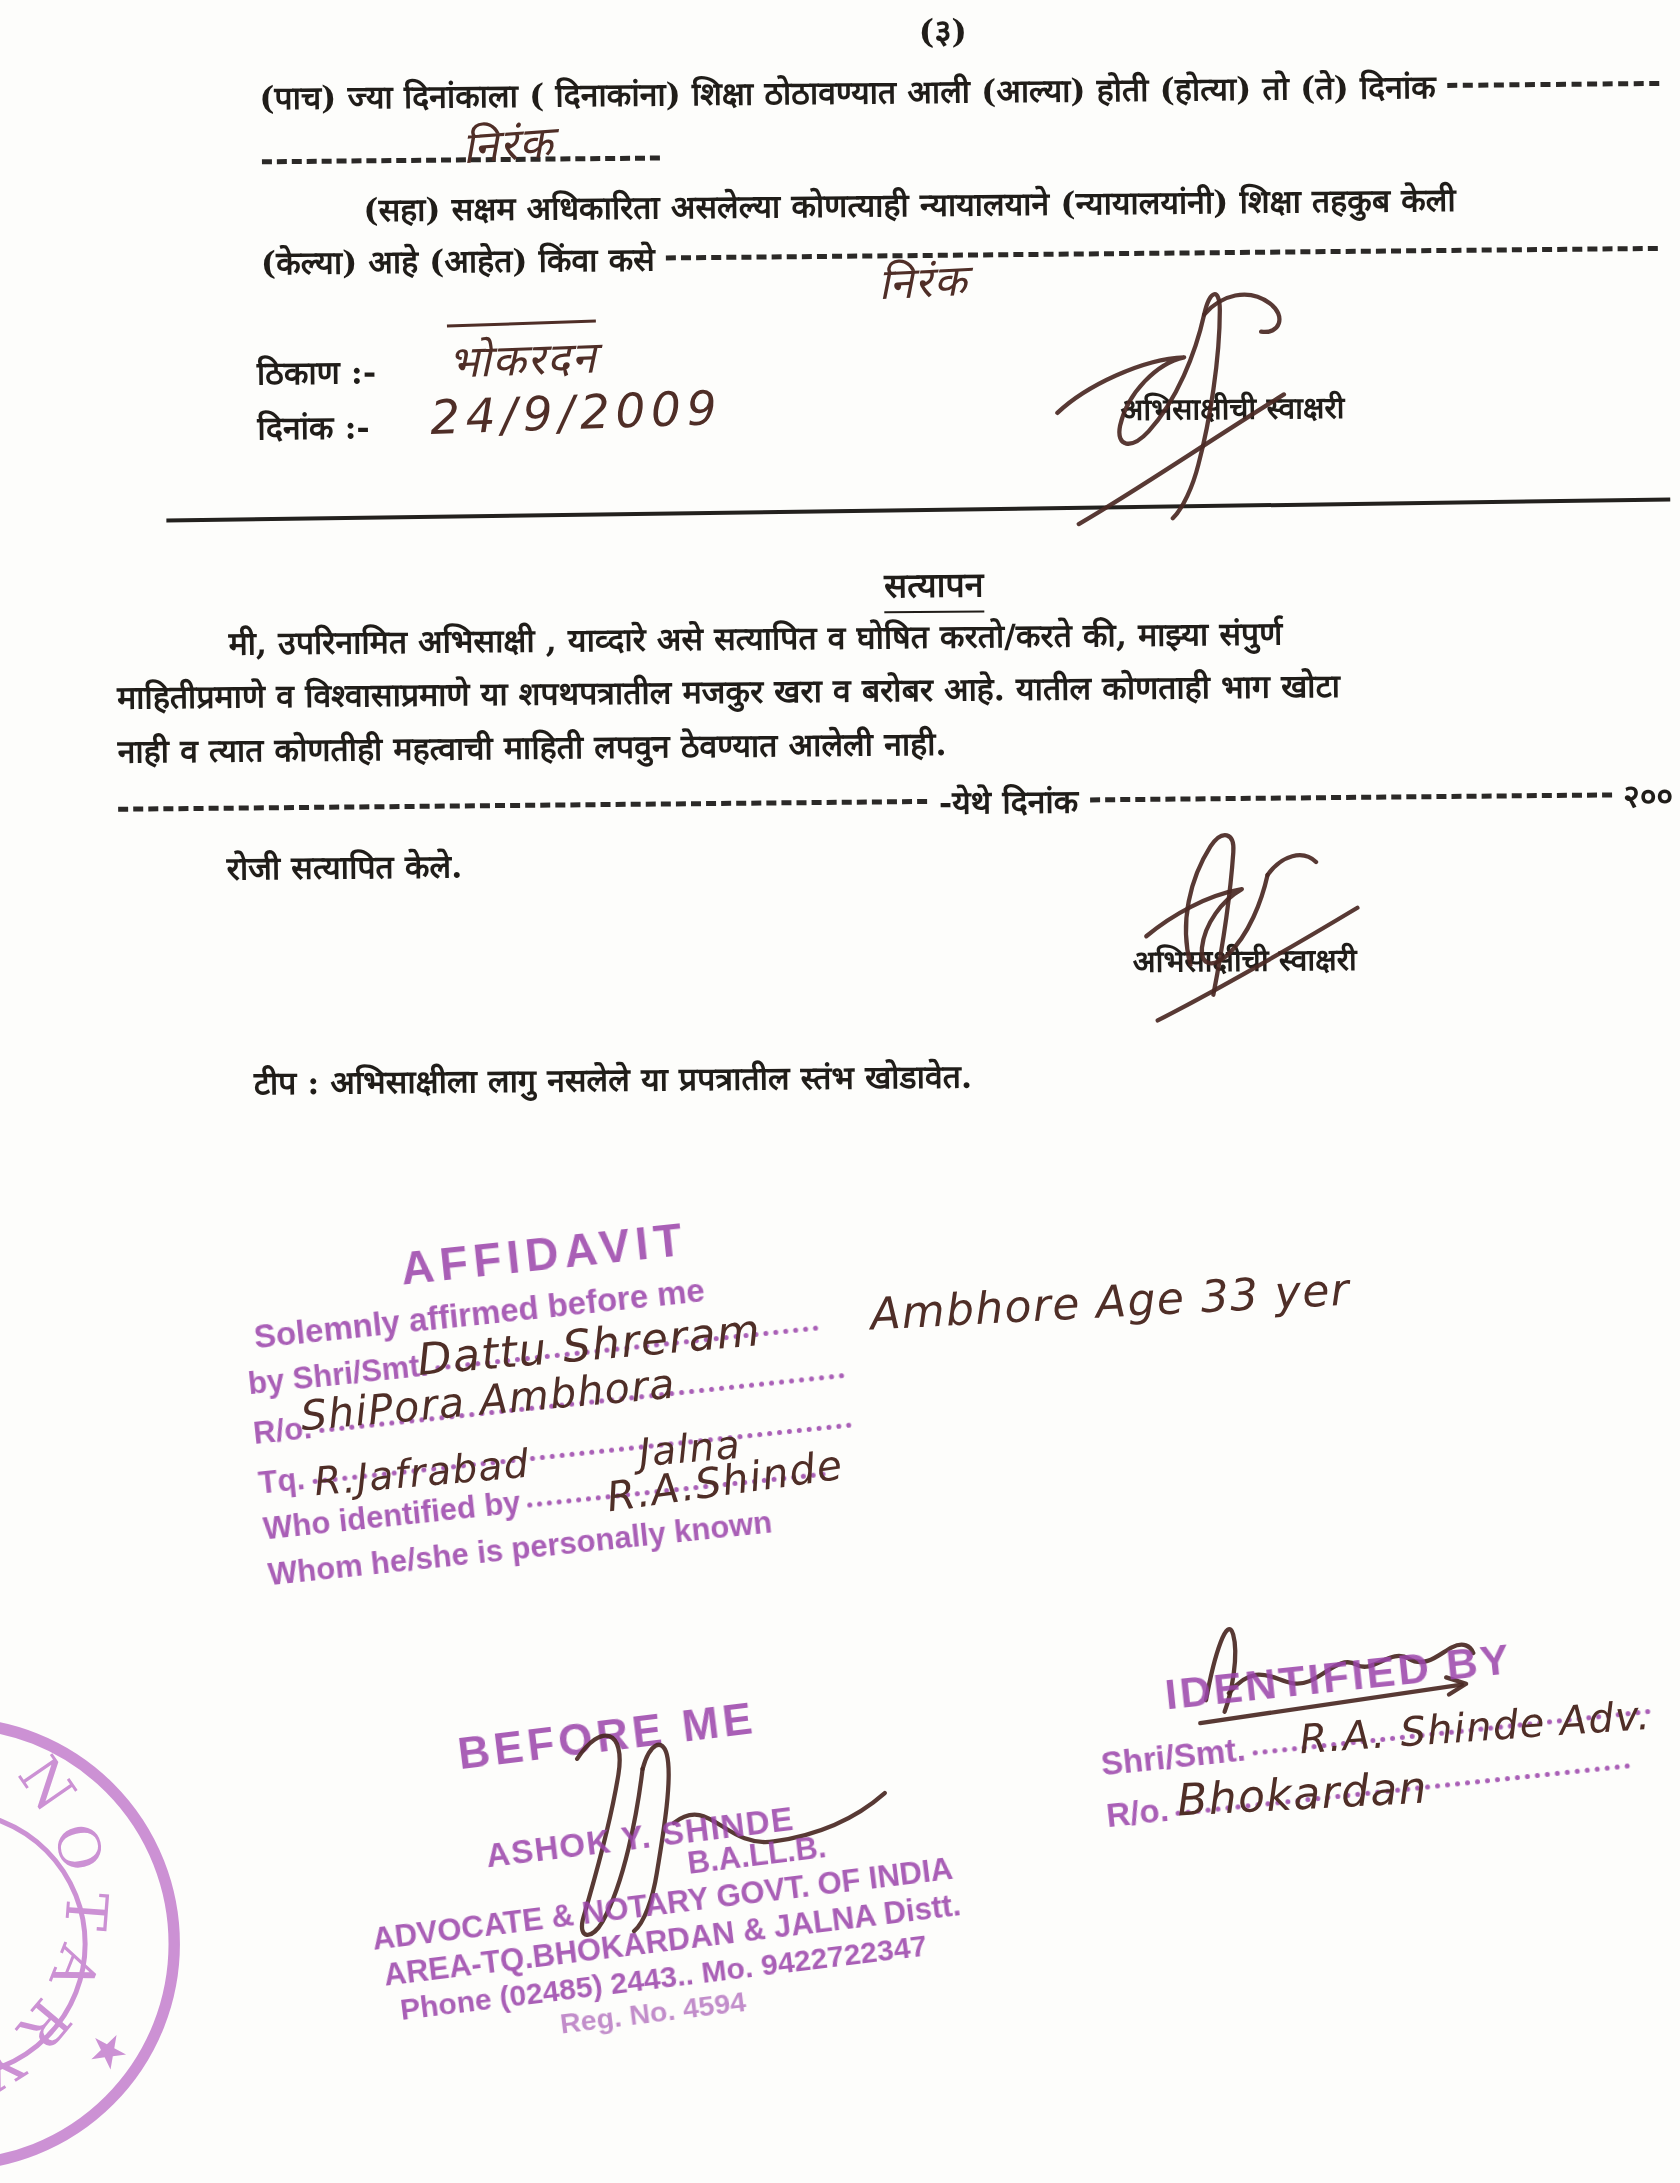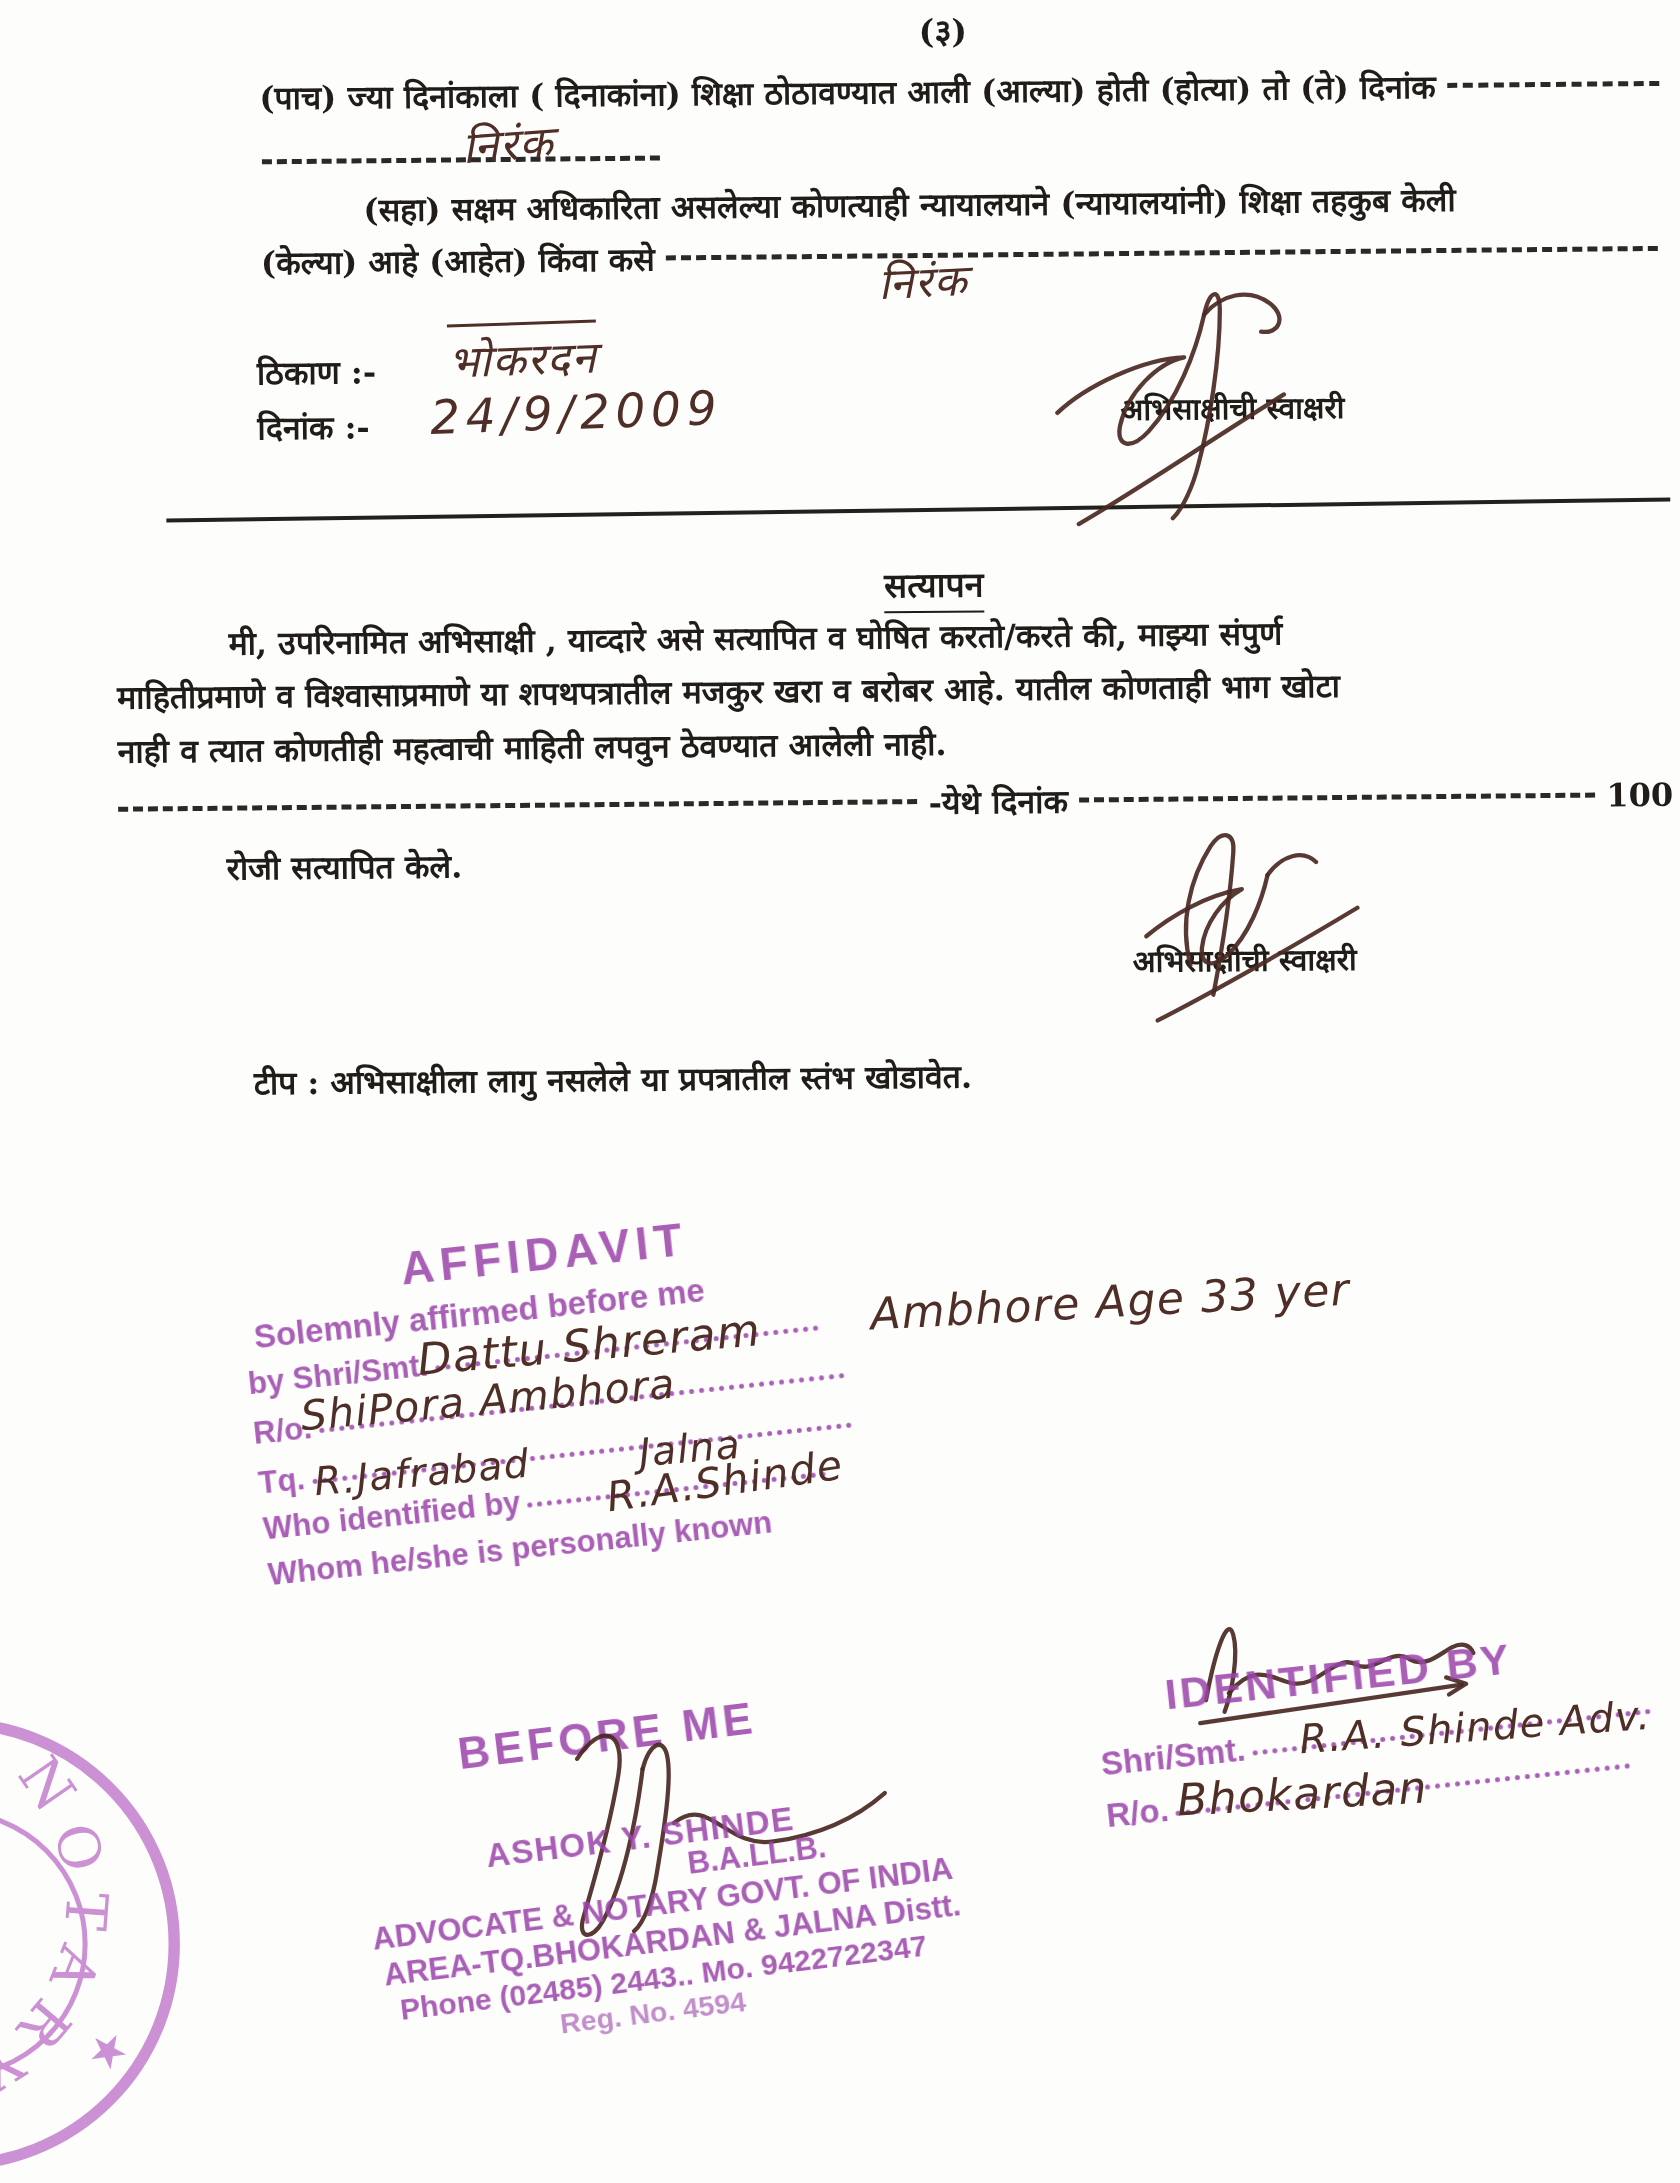--- a/index.html
+++ b/index.html
@@ -57,21 +57,21 @@
     <div class="print underlined" style="left:888px;top:562px;font-size:34px;">सत्यापन</div>
 
     <div class="print sz45" style="left:232px;top:615px;">मी, उपरिनामित  अभिसाक्षी , याव्दारे  असे सत्यापित  व घोषित करतो/करते की, माझ्या संपुर्ण</div>
     <div class="print sz45" style="left:120px;top:668px;">माहितीप्रमाणे व विश्वासाप्रमाणे या शपथपत्रातील मजकुर  खरा व बरोबर आहे. यातील  कोणताही भाग खोटा</div>
     <div class="print sz45" style="left:120px;top:722px;">नाही व त्यात कोणतीही  महत्वाची माहिती  लपवुन  ठेवण्यात  आलेली नाही.</div>
 
     <div class="print sz45 lineflex" style="left:120px;top:781px;width:1555px;">
       <span class="dash" style="flex:1.55;"></span>
       <span>-येथे दिनांक</span>
       <span class="dash" style="flex:1;"></span>
-      <span>100</span>
+      <span>२००</span>
     </div>
 
     <div class="print sz45" style="left:228px;top:840px;">रोजी  सत्यापित केले.</div>
 
     <div class="print" style="left:1133px;top:943px;font-size:30px;">अभिसाक्षीची  स्वाक्षरी</div>
 
     <div class="print sz45" style="left:253px;top:1055px;">टीप : अभिसाक्षीला लागु नसलेले या प्रपत्रातील  स्तंभ खोडावेत.</div>
   </div>
 
   <div class="hw" style="left:462px;top:113px;font-size:44px;transform:rotate(-4deg);">निरंक</div>

